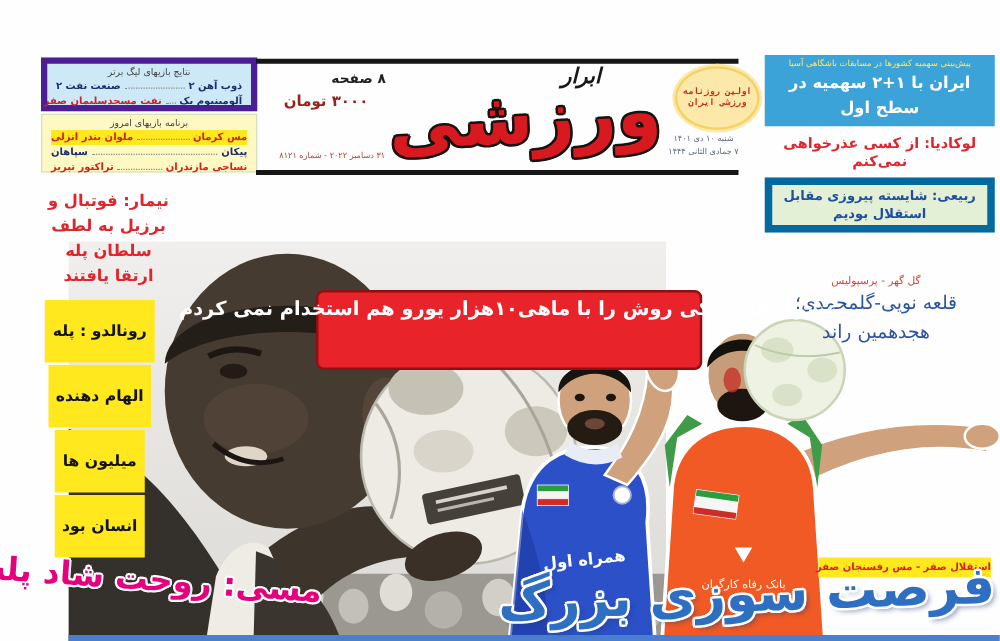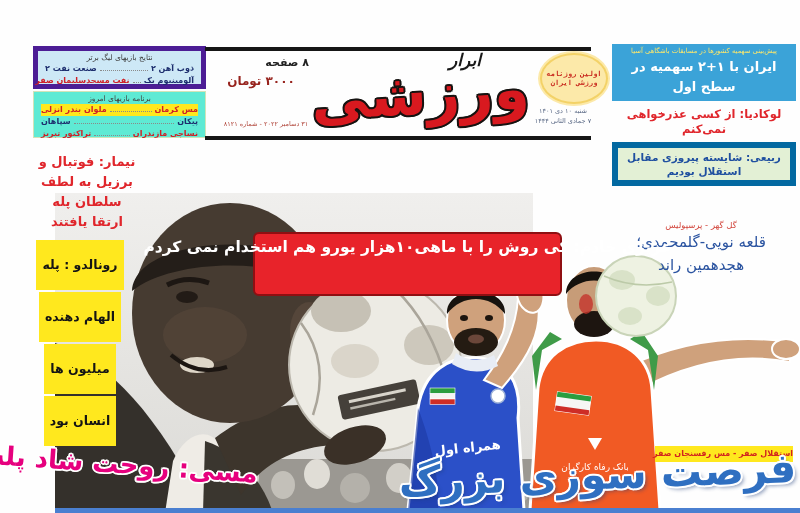--- a/index.html
+++ b/index.html
@@ -7,21 +7,21 @@
     position:relative;width:800px;height:513px;overflow:hidden;
     background:#fefefe;
     font-family:"DejaVu Sans", sans-serif;
     direction:rtl;
   }
   .abs{position:absolute;}
 
   
   .info-box{box-sizing:border-box;padding:2px 7px;font-size:8px;}
   .results-box{left:33px;top:46px;width:173px;height:43px;background:#cde8f6;border:5px solid #4c1d95;}
-  .schedule-box{left:33px;top:91px;width:173px;height:47px;background:#5eead4;border:1px solid #d2e3b8;}
+  .schedule-box{left:33px;top:91px;width:173px;height:47px;background:#fef9c3;border:1px solid #d2e3b8;}
   .info-title{text-align:center;font-size:7.5px;color:#3f3f3f;margin-bottom:1px;}
   .score-row{display:flex;align-items:baseline;font-weight:bold;line-height:12px;white-space:nowrap;}
   .leader{flex:1;border-bottom:1px dotted #8a8a8a;margin:0 3px;height:.65em;min-width:8px;}
   .navy{color:#1d2e6e;}
   .red-t{color:#cf2027;}
   .hl-yellow{background:#ffe81e;}
 
   
   .masthead{left:205px;top:44px;width:386px;height:96px;}
   .rule{position:absolute;left:0;right:0;height:4px;background:#161616;}

